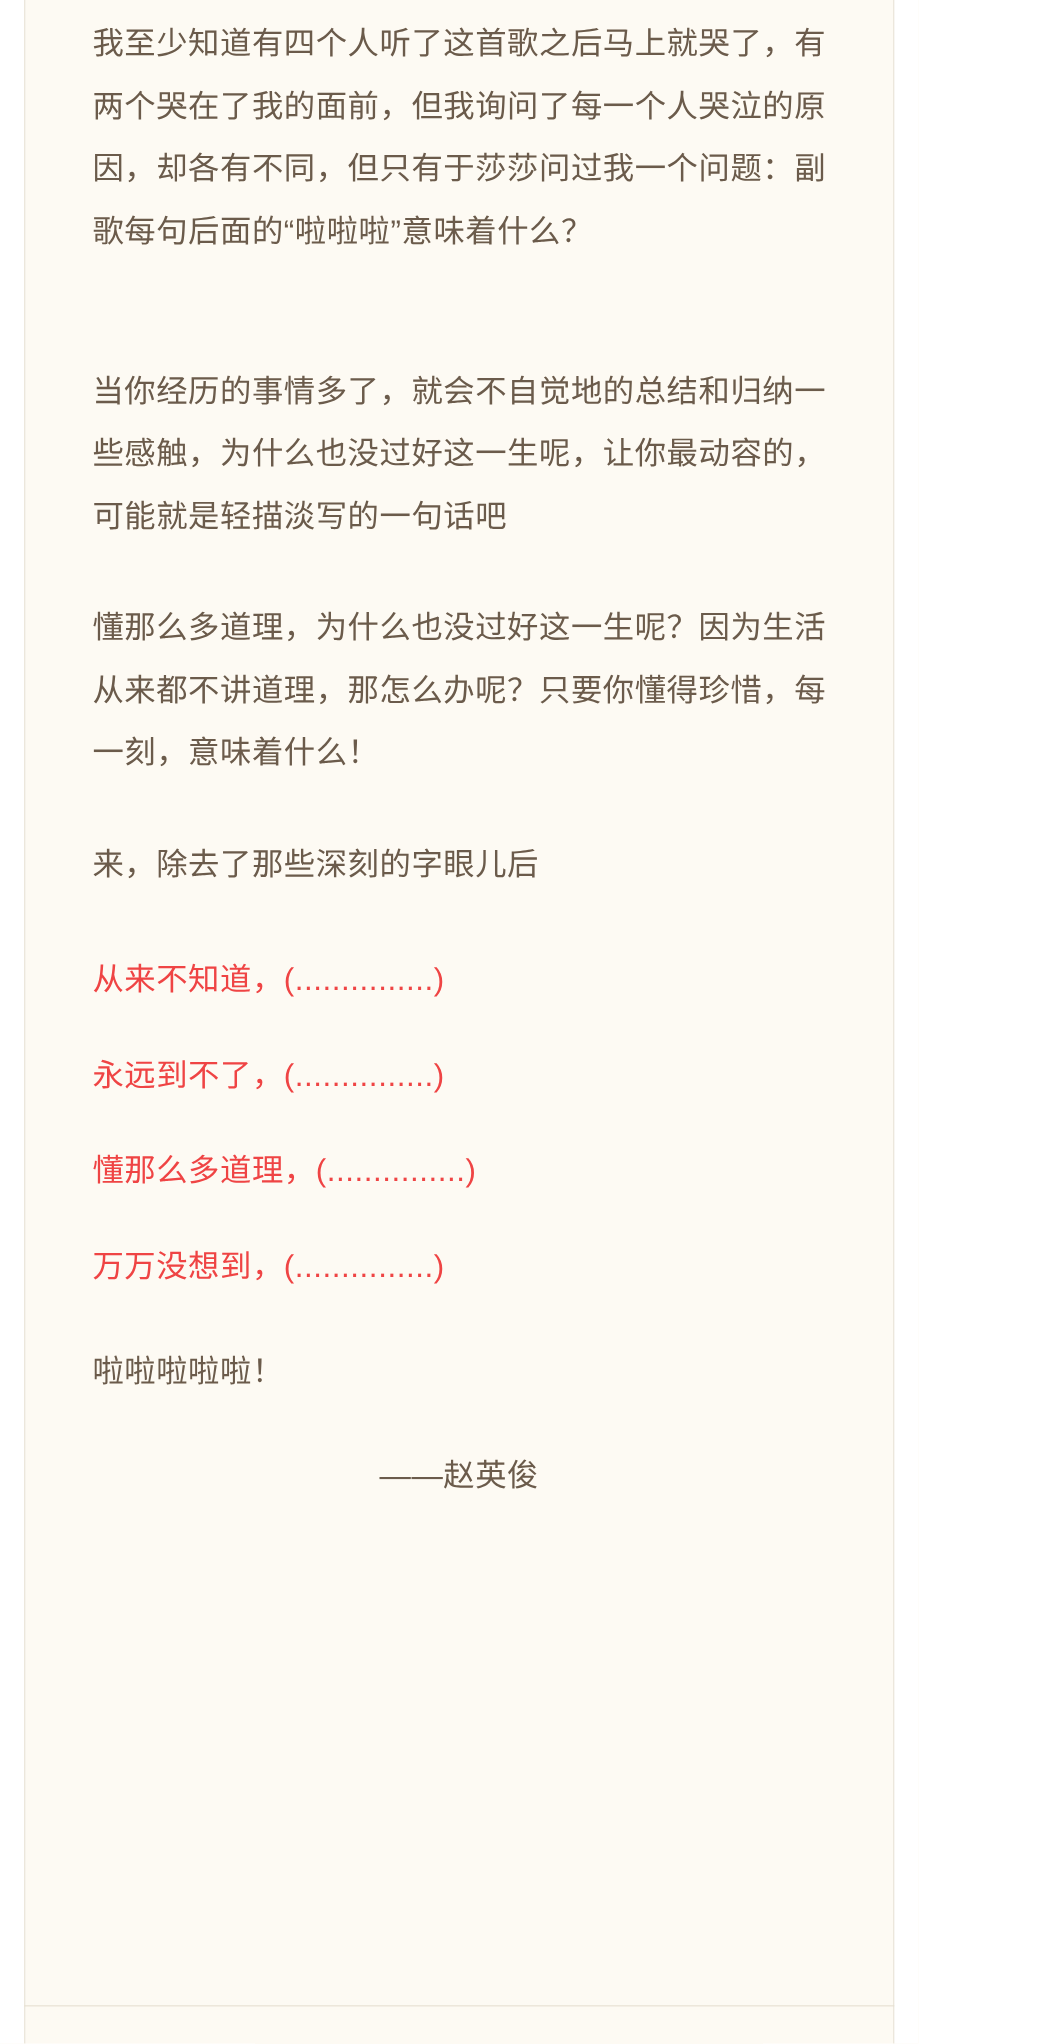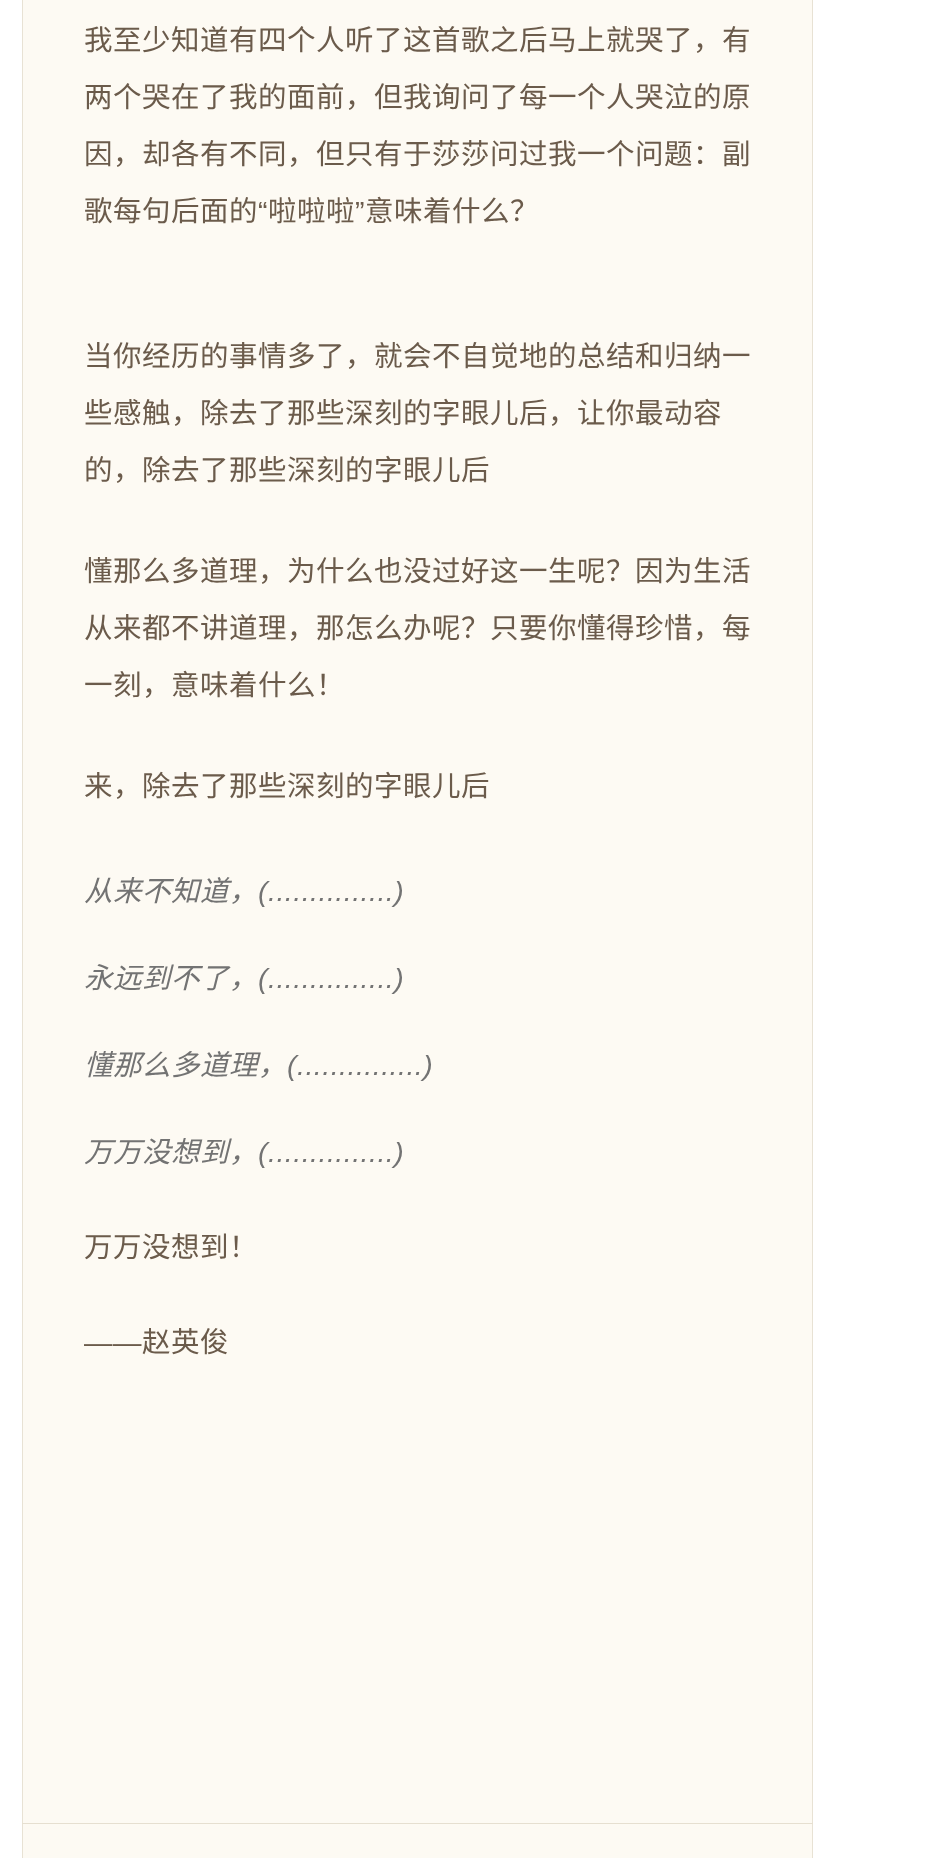--- a/index.html
+++ b/index.html
@@ -62,81 +62,80 @@
     font-size: 28.5px;
     line-height: 57px;
     letter-spacing: 0.5px;
     text-align: left;
     word-break: break-word;
   }
   .gap-lg { height: 44px; }
   .gap-md { height: 38px; }
   .fill-line {
     margin: 0;
-    color: #737373;
+    color: #ef4444;
     font-size: 28.5px;
     line-height: 57px;
     letter-spacing: 0.5px;
-    font-style: italic;
   }
   .fill-block { margin-top: 18px; }
   .fill-spacer { height: 30px; }
   .lala {
     margin: 0;
     color: #6b5b4b;
     font-size: 28.5px;
     line-height: 57px;
     letter-spacing: 0.5px;
   }
   .signature {
     margin: 0;
     color: #6b5b4b;
     font-size: 28.5px;
     line-height: 57px;
     letter-spacing: 0.5px;
-    text-align: left;
+    text-align: center;
     padding-right: 2px;
   }
   .first-para { padding-top: 12px; }
 </style>
 </head>
 <body>
 
 <div class="page">
   <div class="edge-left"></div>
   <div class="edge-right"></div>
 
   <div class="content">
 
     <p class="para first-para">我至少知道有四个人听了这首歌之后马上就哭了，有两个哭在了我的面前，但我询问了每一个人哭泣的原因，却各有不同，但只有于莎莎问过我一个问题：副歌每句后面的“啦啦啦”意味着什么？</p>
     <div class="gap-lg"></div>
 
     <div class="gap-lg"></div>
 
-    <p class="para">当你经历的事情多了，就会不自觉地的总结和归纳一些感触，除去了那些深刻的字眼儿后，让你最动容的，除去了那些深刻的字眼儿后</p>
+    <p class="para">当你经历的事情多了，就会不自觉地的总结和归纳一些感触，为什么也没过好这一生呢，让你最动容的，可能就是轻描淡写的一句话吧</p>
     <div class="gap-lg"></div>
 
     <p class="para">懂那么多道理，为什么也没过好这一生呢？因为生活从来都不讲道理，那怎么办呢？只要你懂得珍惜，每一刻，意味着什么！</p>
     <div class="gap-lg"></div>
 
     <p class="para">来，除去了那些深刻的字眼儿后</p>
 
     <div class="fill-block">
       <div class="fill-spacer"></div>
       <p class="fill-line">从来不知道，(...............)</p>
       <div class="fill-spacer"></div>
       <p class="fill-line">永远到不了，(...............)</p>
       <div class="fill-spacer"></div>
       <p class="fill-line">懂那么多道理，(...............)</p>
       <div class="fill-spacer"></div>
       <p class="fill-line">万万没想到，(...............)</p>
     </div>
 
     <div class="gap-md"></div>
-    <p class="lala">万万没想到！</p>
+    <p class="lala">啦啦啦啦啦！</p>
 
     <div class="gap-md"></div>
     <p class="signature">——赵英俊</p>
 
   </div>
 
   <div class="bottom-rule"></div>
 </div>
 
 </body></html>

